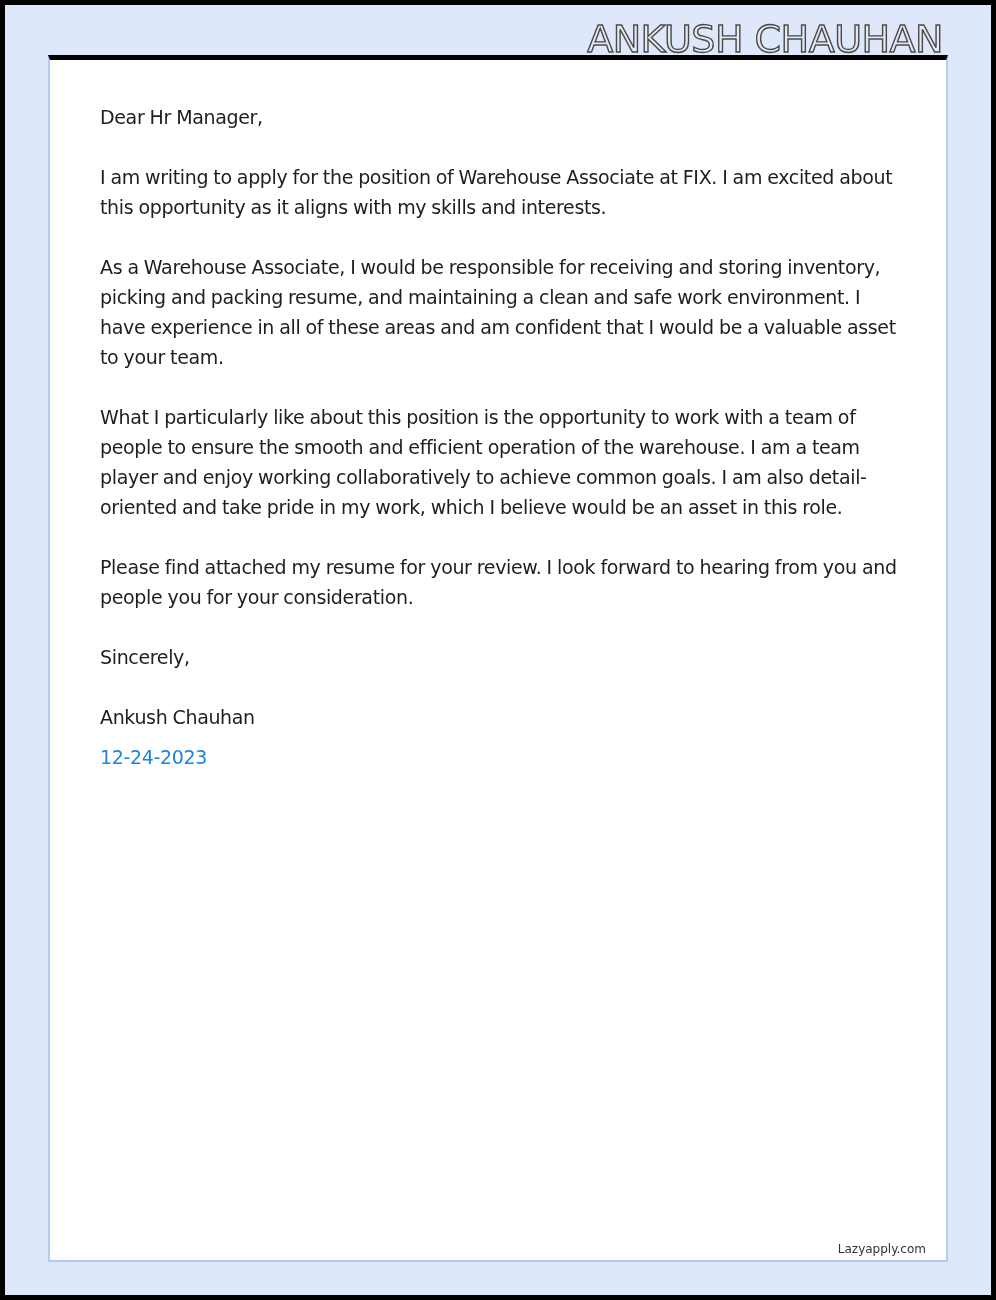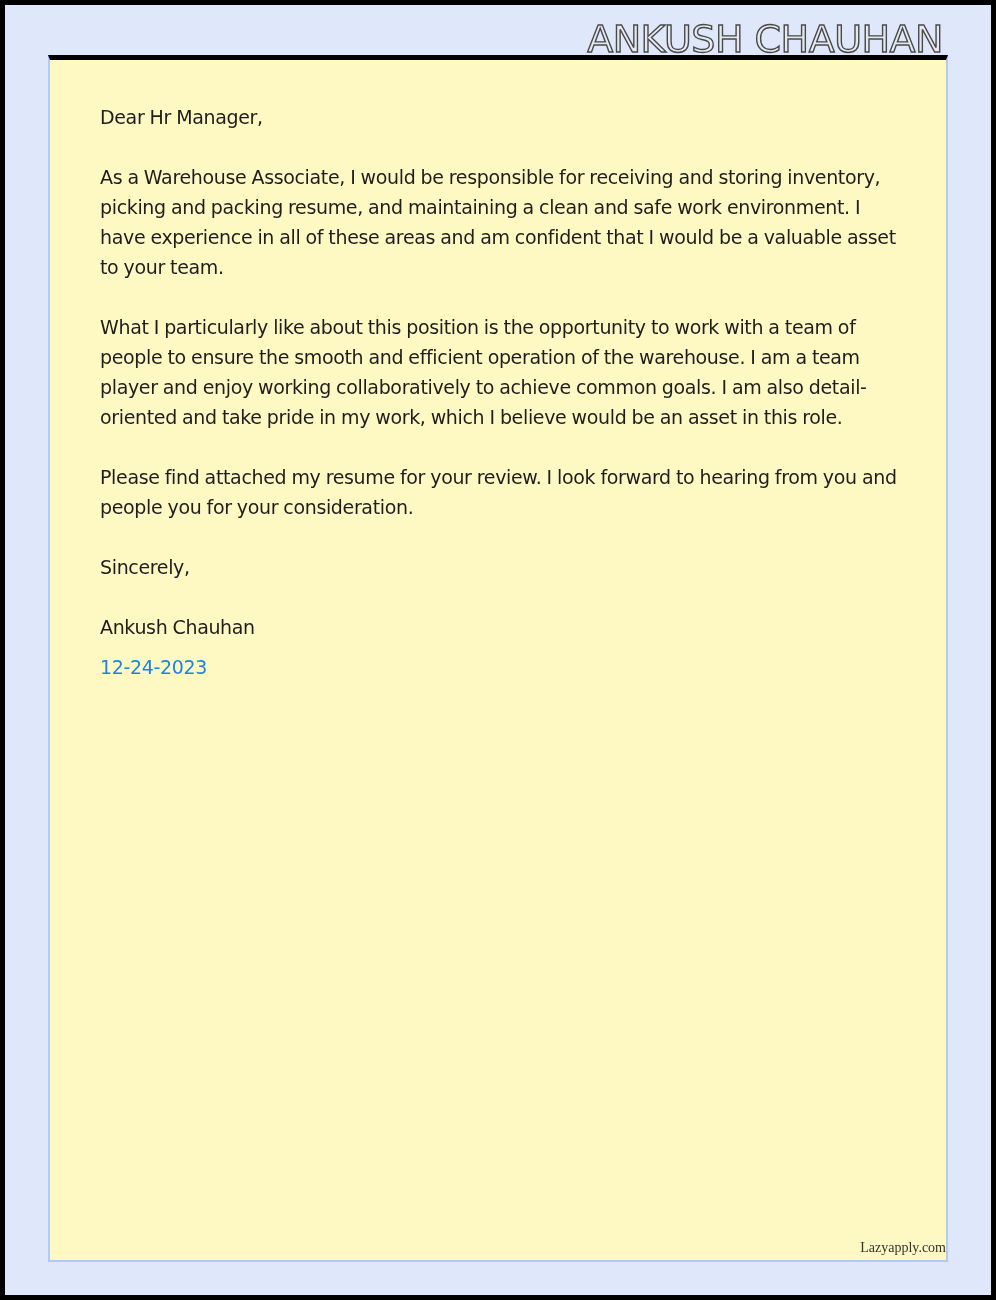--- a/index.html
+++ b/index.html
@@ -28,21 +28,21 @@
       -webkit-text-stroke: 1.4px #4a4a4a;
       white-space: nowrap;
     }
     .card {
       position: absolute;
       left: 43px;
       top: 50px;
       width: 900px;
       height: 1207px;
       box-sizing: border-box;
-      background: #fef9c3;
+      background: #ffffff;
       border-top: 5px solid #000000;
       border-left: 2px solid #b3cbf2;
       border-right: 2px solid #b3cbf2;
       border-bottom: 2px solid #b3cbf2;
     }
     .letter {
       position: absolute;
       left: 50px;
       top: 42px;
       width: 800px;
@@ -57,35 +57,35 @@
     }
     .letter p.sign-name {
       margin-bottom: 10px;
     }
     .date {
       color: #1a85e6;
       margin: 0;
     }
     .footer-brand {
       position: absolute;
-      right: 0;
+      right: 20px;
       bottom: 4px;
-      font-size: 14px;
+      font-size: 12px;
       color: #333333;
-      font-family: Liberation Serif, serif;
     }
   </style>
 </head>
 <body>
 
 <div class="header-name">ANKUSH CHAUHAN</div>
 
 <div class="card">
   <div class="letter">
     <p>Dear Hr Manager,</p>
+    <p>I am writing to apply for the position of Warehouse Associate at FIX. I am excited about this opportunity as it aligns with my skills and interests.</p>
     <p>As a Warehouse Associate, I would be responsible for receiving and storing inventory, picking and packing resume, and maintaining a clean and safe work environment. I have experience in all of these areas and am confident that I would be a valuable asset to your team.</p>
     <p>What I particularly like about this position is the opportunity to work with a team of people to ensure the smooth and efficient operation of the warehouse. I am a team player and enjoy working collaboratively to achieve common goals. I am also detail-oriented and take pride in my work, which I believe would be an asset in this role.</p>
     <p>Please find attached my resume for your review. I look forward to hearing from you and people you for your consideration.</p>
     <p>Sincerely,</p>
     <p class="sign-name">Ankush Chauhan</p>
     <p class="date">12-24-2023</p>
   </div>
   <div class="footer-brand">Lazyapply.com</div>
 </div>
 

